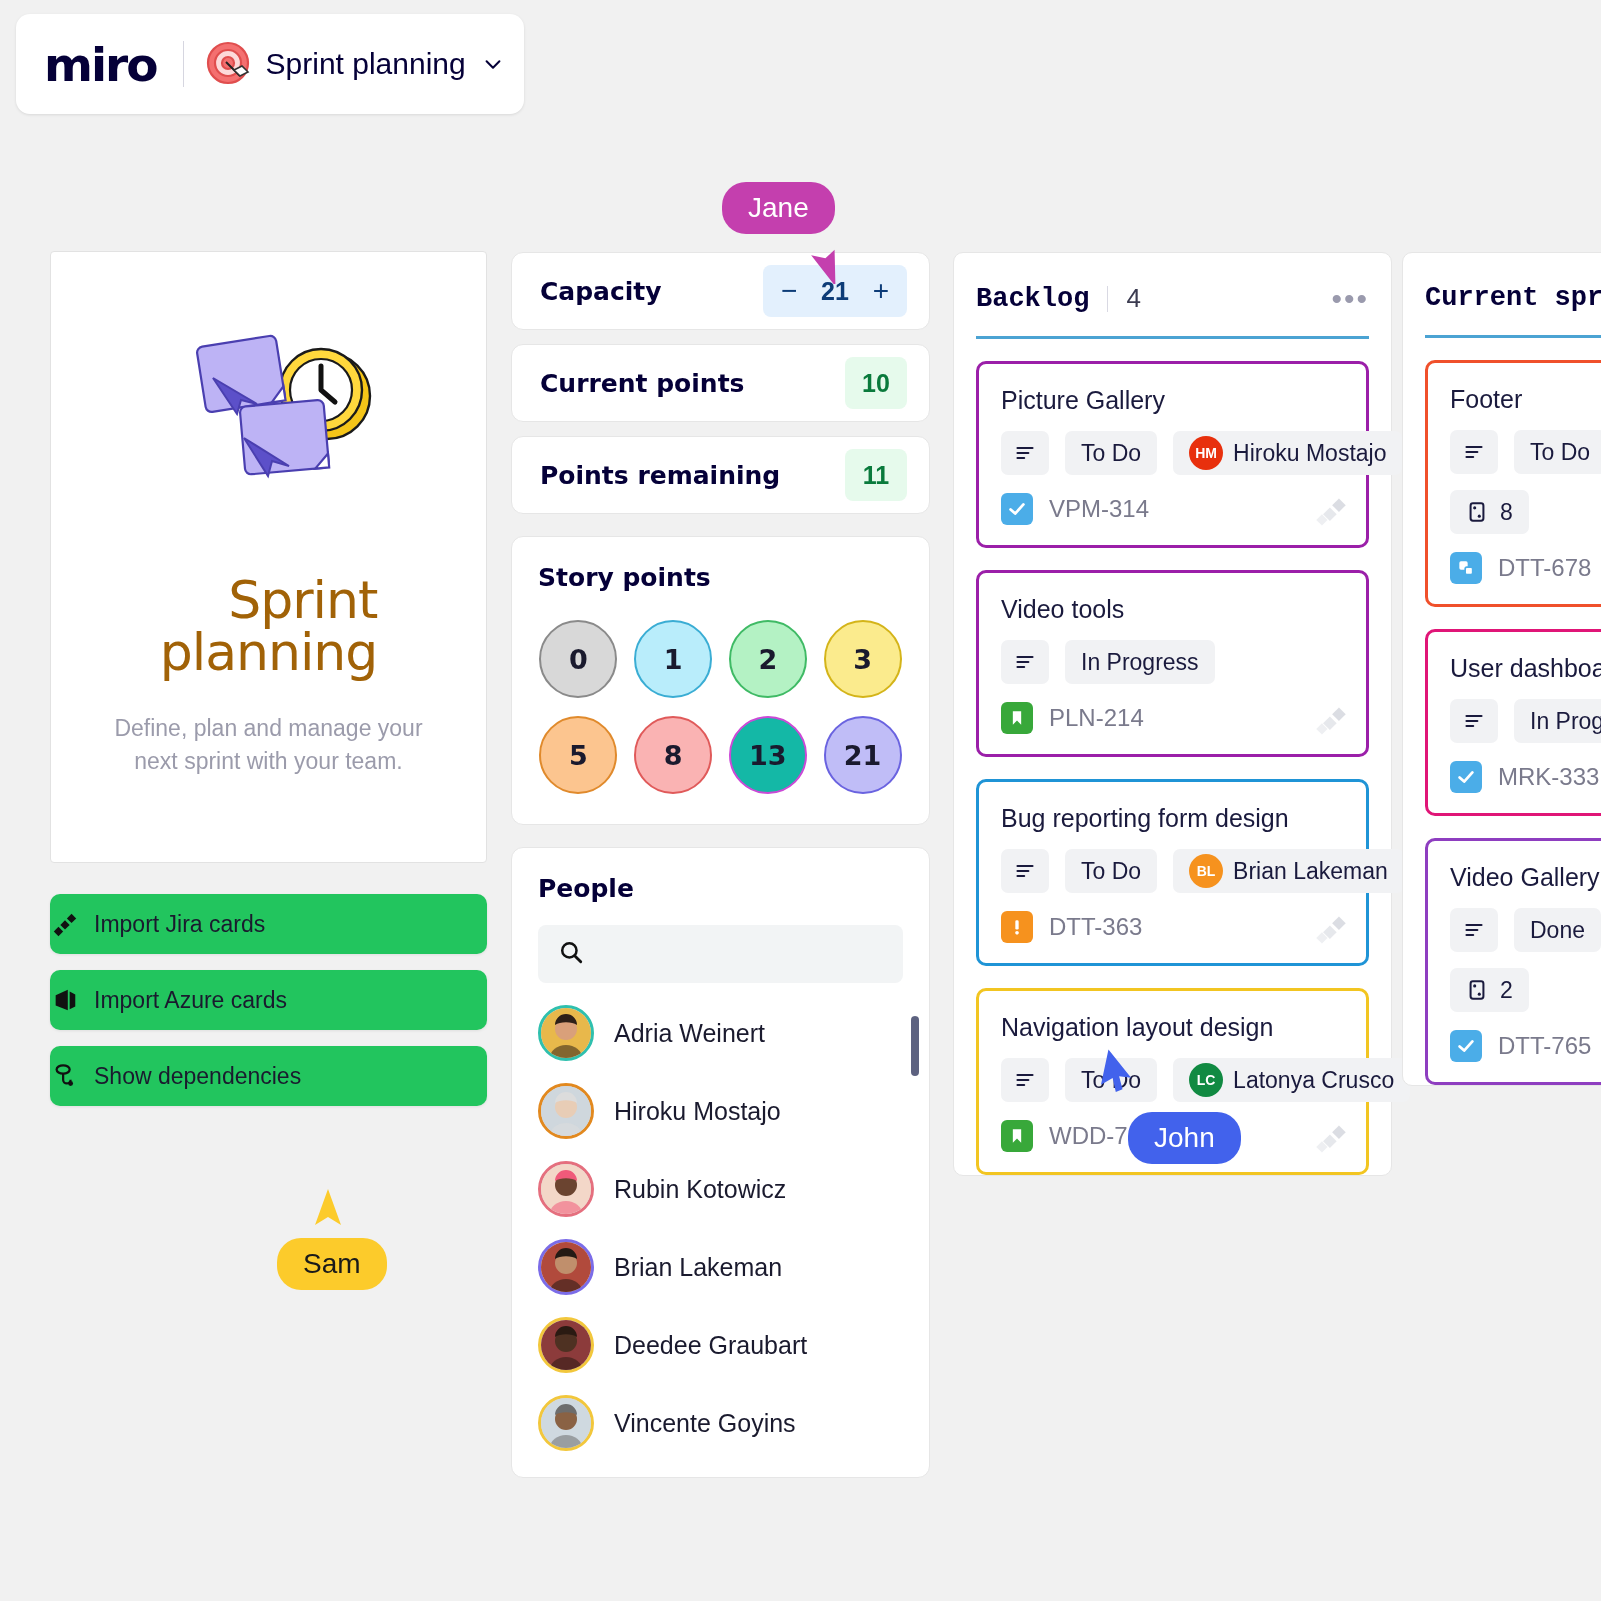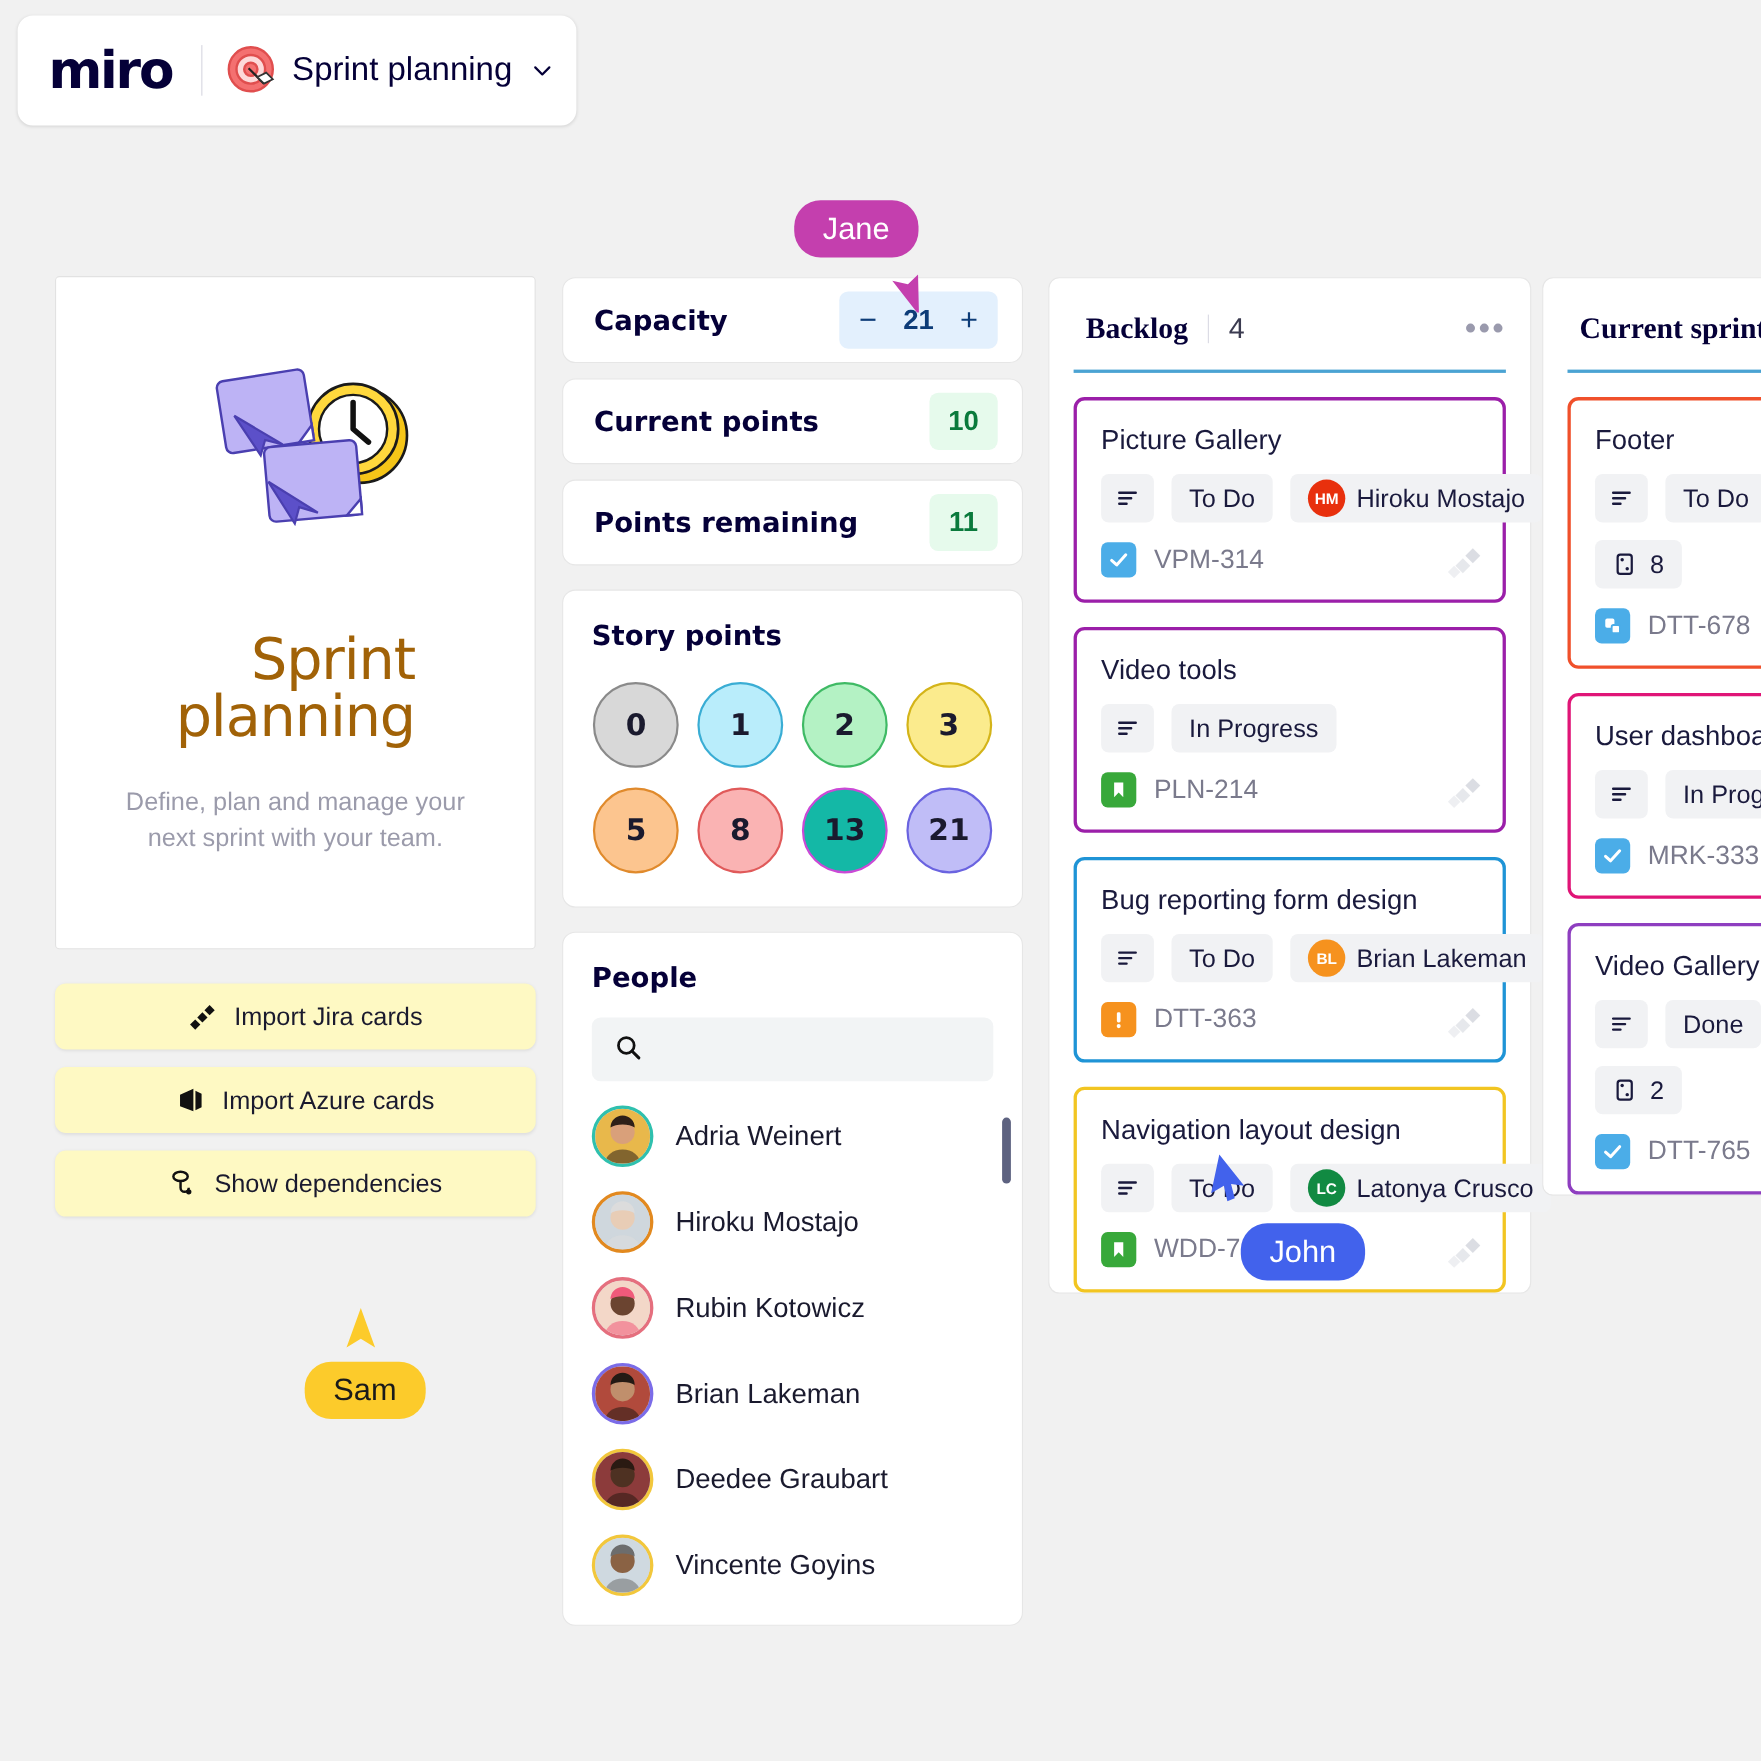--- a/index.html
+++ b/index.html
@@ -43,24 +43,24 @@
     letter-spacing: -1px;
   }
   .hero-sub {
     margin-top: 34px; font-size: 23px; line-height: 1.42; text-align: center;
     color: #9b9bab; max-width: 350px;
   }
 
   
   .actions { position: absolute; left: 50px; top: 894px; width: 437px; }
   .action-btn {
-    height: 60px; background: #fef9c3; border-radius: 10px;
-    display: flex; align-items: center; justify-content: center;
+    height: 60px; background: #22c55e; border-radius: 10px;
+    display: flex; align-items: center; 
     margin-bottom: 16px; box-shadow: 0 1px 3px rgba(0,0,0,.08);
-    font-size: 23px; color: #1a1a2e; cursor: pointer; padding-left: 16px;
+    font-size: 23px; color: #1a1a2e; cursor: pointer;
   }
   .action-btn .ic { width: 30px; height: 30px; margin-right: 14px; display:inline-flex; align-items:center; justify-content:center;}
 
   
   .mid { position: absolute; left: 511px; top: 252px; width: 419px; }
   .stat-row {
     background:#fff; border:1px solid #e6e6e6; border-radius:12px;
     height:78px; display:flex; align-items:center; justify-content:space-between;
     padding: 0 22px 0 28px; margin-bottom: 14px;
   }
@@ -109,21 +109,21 @@
     position:absolute; right:10px; top:168px; width:8px; height:60px;
     background:#5d6280; border-radius:4px;
   }
 
   
   .col {
     position:absolute; background:#fff; border-radius:10px;
     border:1px solid #e6e6e6; padding: 0 22px;
   }
   .col-head { display:flex; align-items:center; padding: 30px 0 0 0; }
-  .col-title { font-size:27px; font-weight:700; color:#050038; font-family:Liberation Serif, serif;margin-left:11px; }
+  .col-title { font-size:27px; font-weight:700; color:#050038; font-family:Liberation Mono, monospace; }
   .col-sep { width:1px; height:26px; background:#d9d9e3; margin: 0 18px; }
   .col-count { font-size:26px; color:#3b3b50; }
   .col-dots { margin-left:auto; color:#9a9aad; font-size:30px; letter-spacing:2px; line-height:.6; cursor:pointer;}
   .col-rule { height:3px; background:#4ba3d3; margin-top: 22px; }
 
   .jcard {
     border-radius:10px; background:#fff; margin-top: 22px;
     padding: 22px 22px 20px 22px; position:relative; cursor:pointer;
   }
   .jcard-title { font-size:25px; color:#1a1a3d; }

